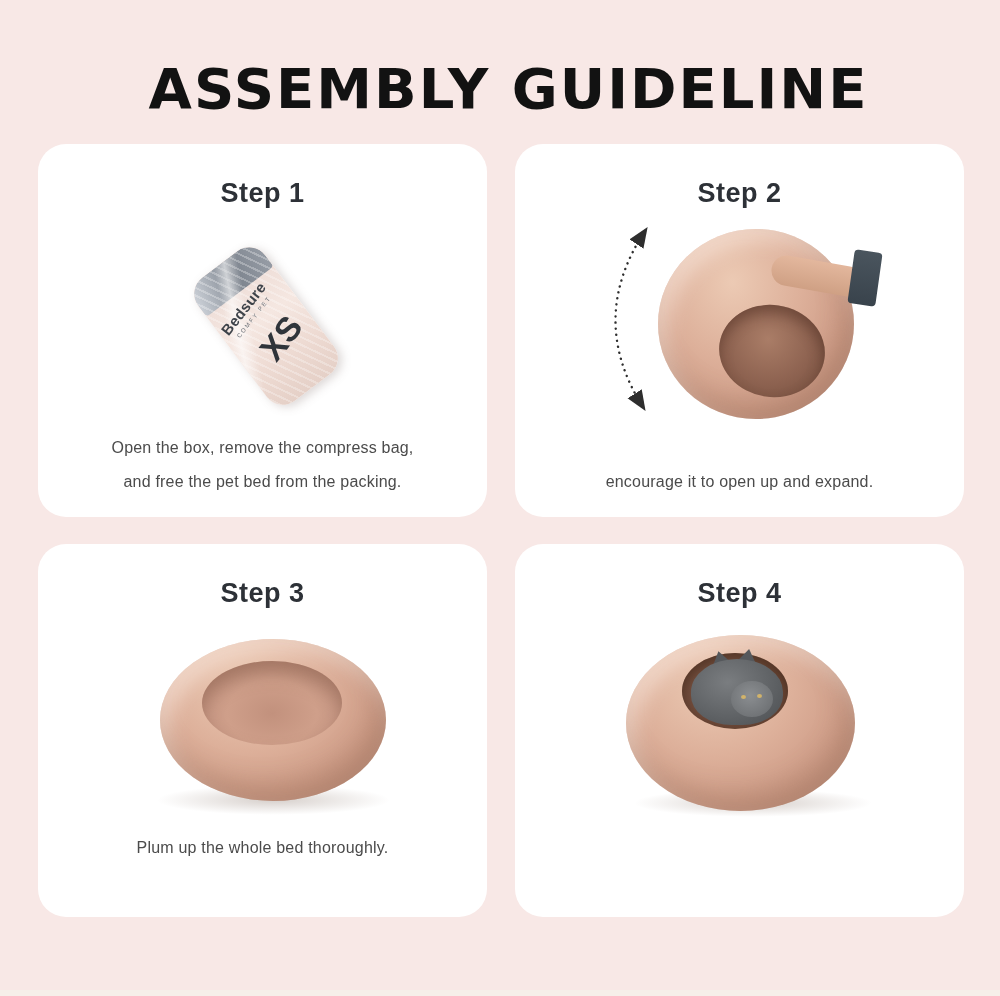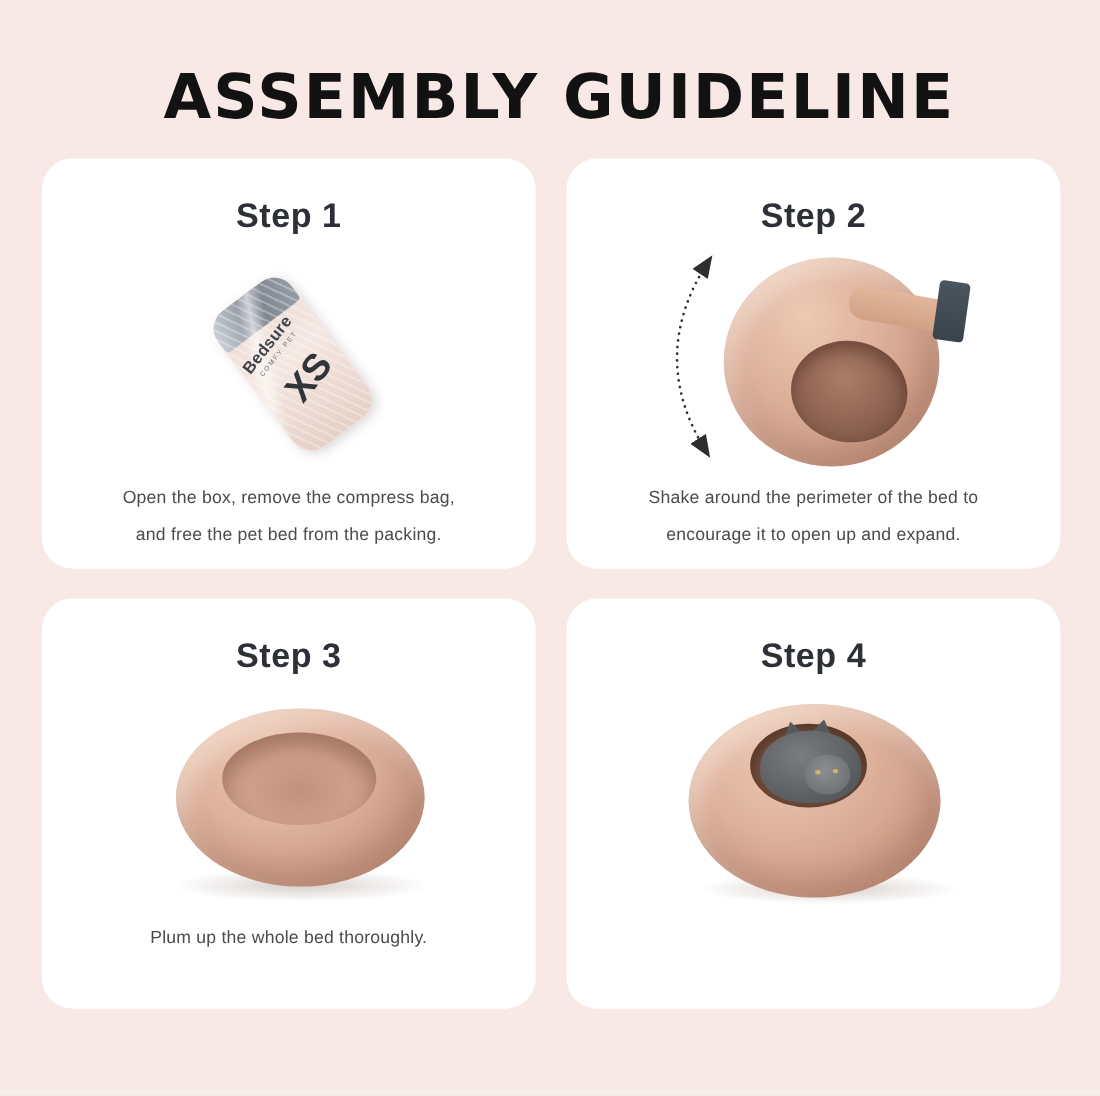--- a/index.html
+++ b/index.html
@@ -26,21 +26,21 @@
   }
   .card {
     width: 449px; height: 373px;
     background: #ffffff;
     border-radius: 28px;
     overflow: hidden;
   }
   .step-title {
     margin-top: 34px;
     text-align: center;
-    font-size: 31px;
+    font-size: 27px;
     font-weight: bold;
     color: #2d3137;
     letter-spacing: .5px;
   }
   .figure { position: relative; height: 222px; width: 100%; }
   .caption {
     text-align: center;
     font-size: 16px;
     line-height: 34px;
     color: #4b4b4b;
@@ -200,21 +200,21 @@
           </marker>
         </defs>
         <path d="M 64 12 Q 6 100 62 188" fill="none" stroke="#2e2e2e" stroke-width="2.4" stroke-linecap="round" stroke-dasharray="0.1 6" marker-start="url(#ah)" marker-end="url(#ah)"></path>
       </svg>
       <div class="bed bed2"></div>
       <div class="bed2-hole"></div>
       <div class="forearm"></div>
       <div class="sleeve"></div>
     </div>
     <p class="caption">
-      <span>Shake around the perimeter of the bed to</span><br>
+      <br>
       <span>encourage it to open up and expand.</span>
     </p>
   </section>
 
   <section class="card">
     <h2 class="step-title">Step 3</h2>
     <div class="figure">
       <div class="ground-shadow shadow3"></div>
       <div class="bed bed3"></div>
       <div class="bed3-seat"></div>

